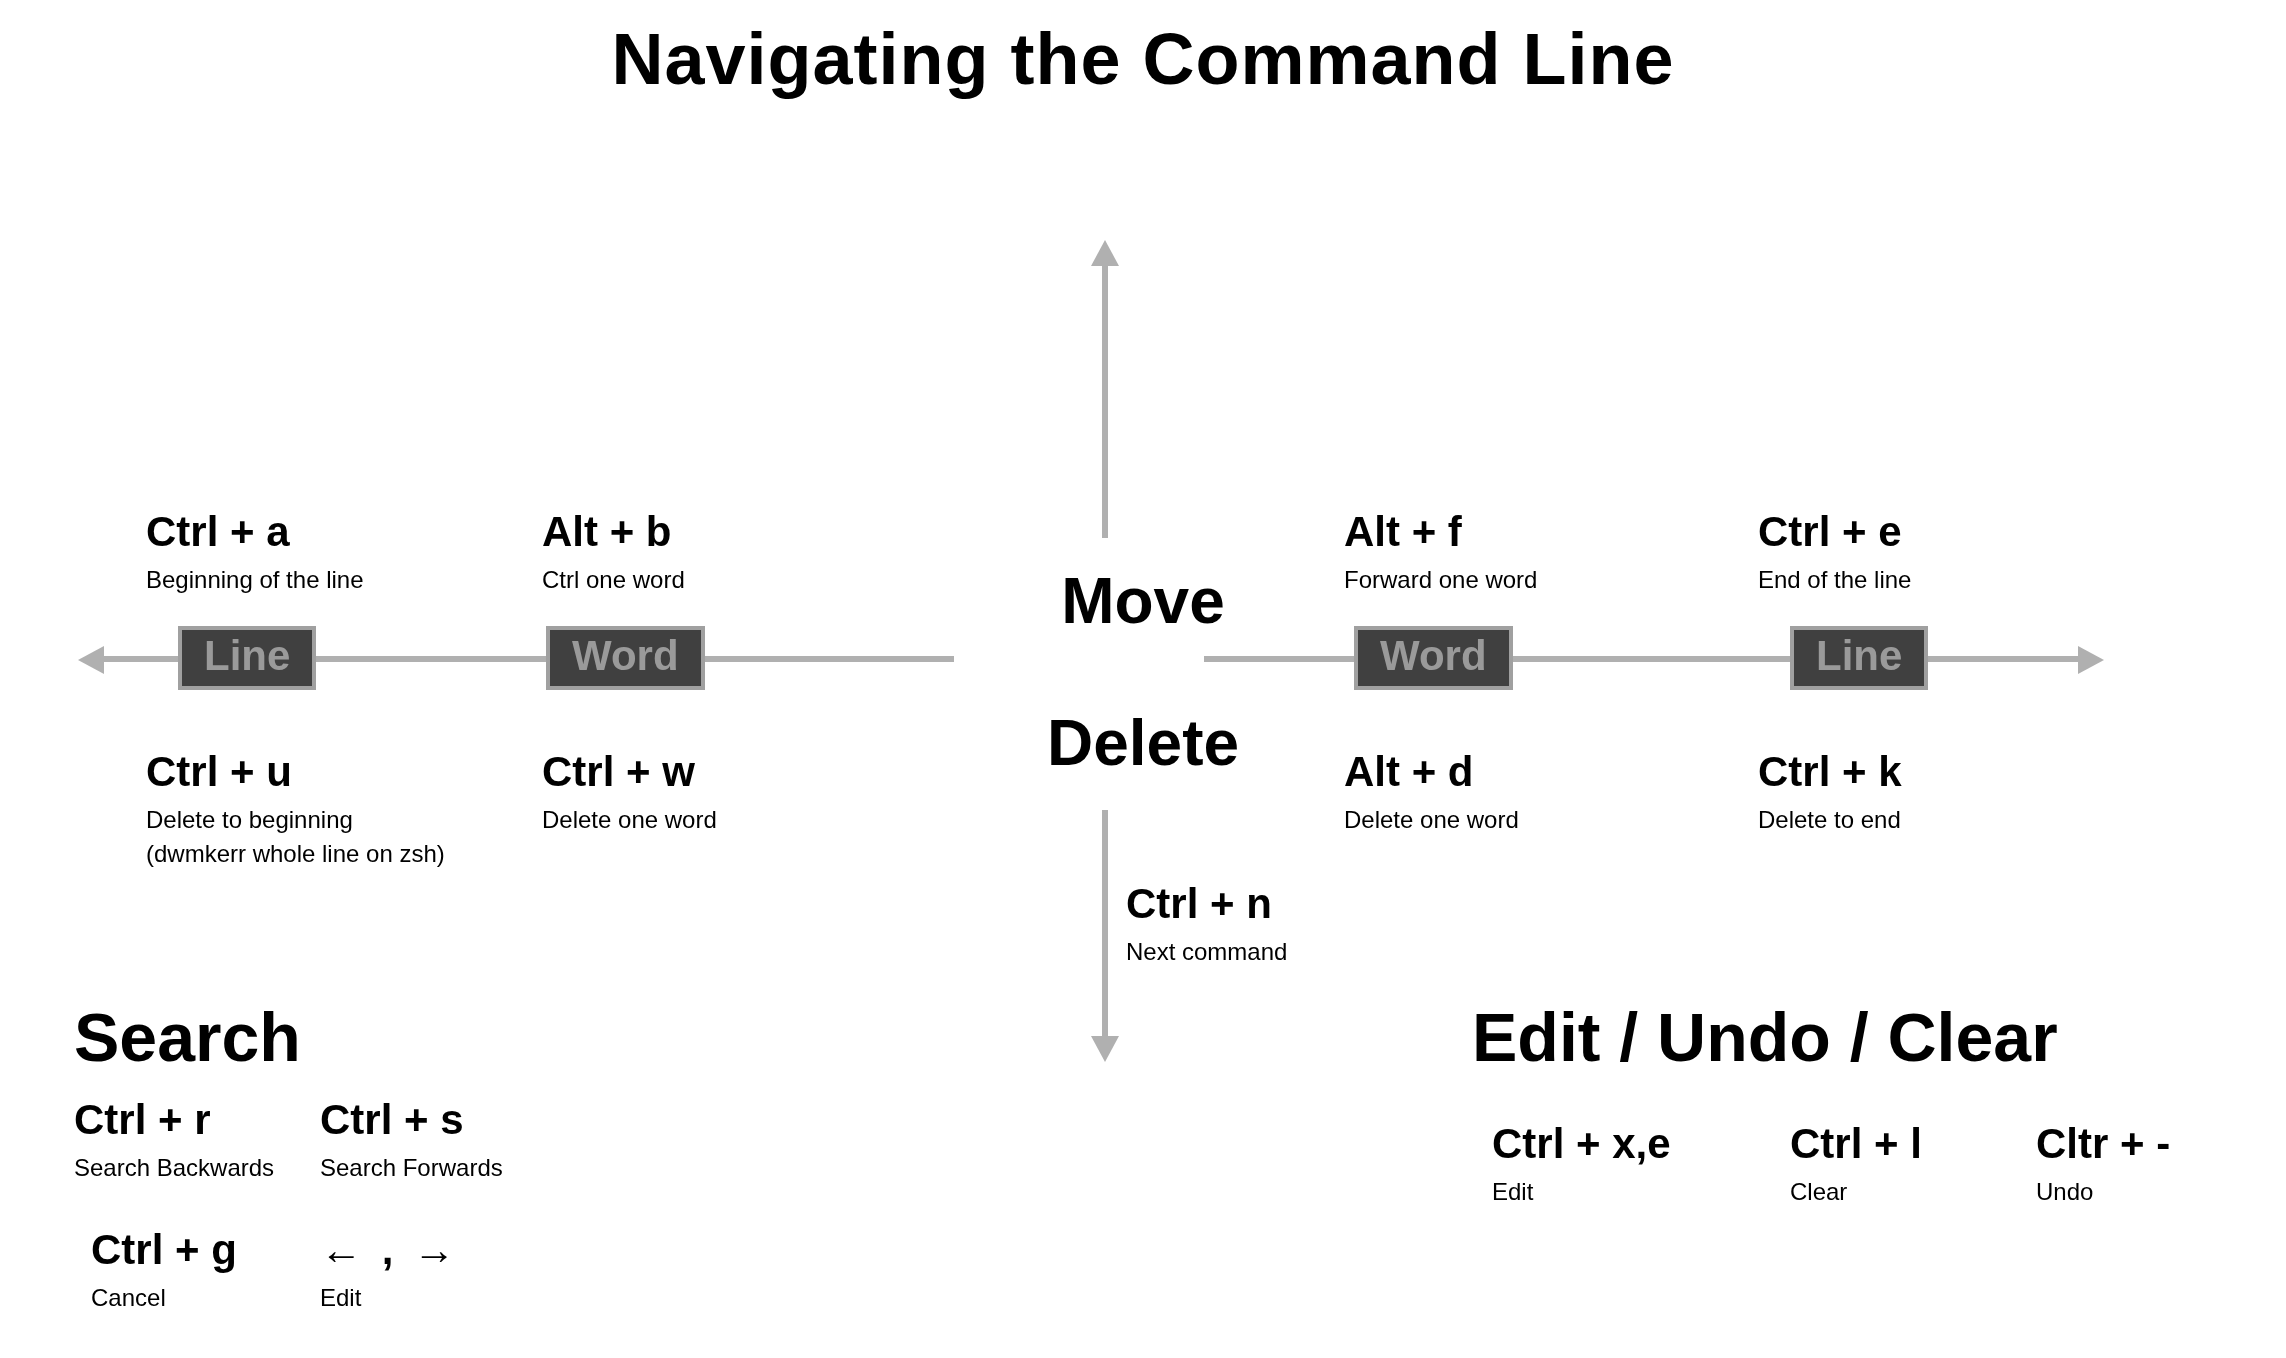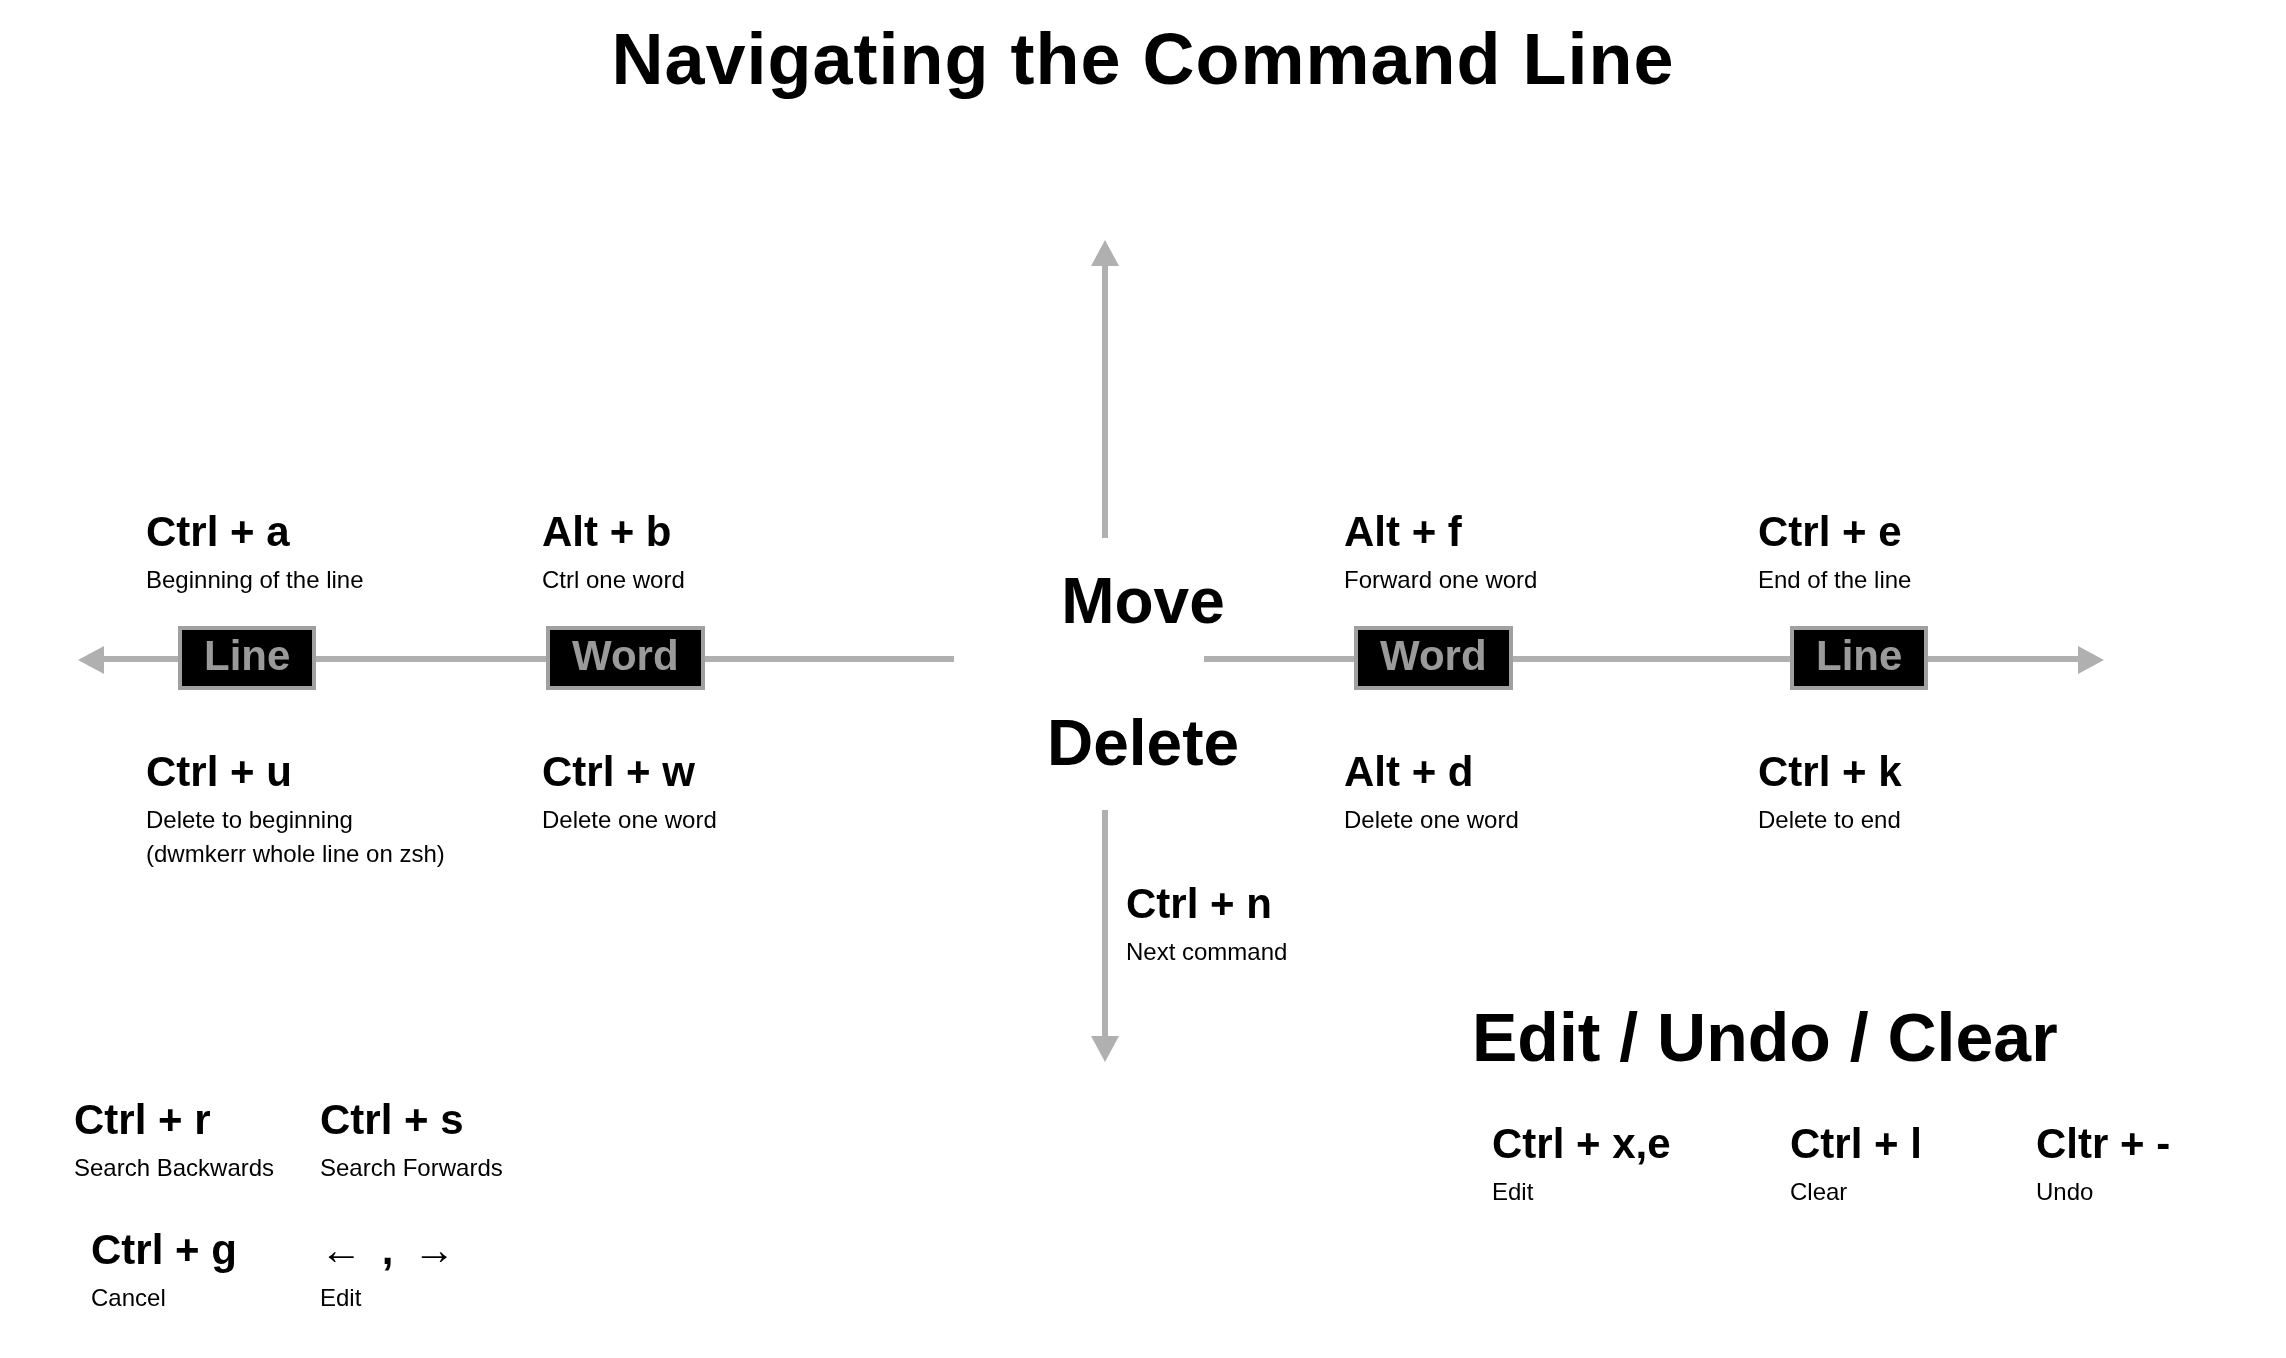--- a/index.html
+++ b/index.html
@@ -12,21 +12,21 @@
   .center-move { position: absolute; top: 564px; left: 0; width: 100%; text-align: center; font-size: 64px; font-weight: 900; }
   .center-delete { position: absolute; top: 706px; left: 0; width: 100%; text-align: center; font-size: 64px; font-weight: 900; }
 
   
   .sc { position: absolute; }
   .sc .k { font-size: 42px; font-weight: 900; }
   .sc .d { font-size: 24px; margin-top: 10px; }
   .sc .d2 { font-size: 24px; margin-top: 6px; }
 
   
-  .scope { position: absolute; border: 4px solid #a0a0a0; color: #9a9a9a; font-size: 42px; font-weight: 900; padding: 2px 22px 6px 22px; background: #000000; }
+  .scope { position: absolute; border: 4px solid #a0a0a0; color: #9a9a9a; font-size: 42px; font-weight: 900; padding: 2px 22px 6px 22px; background: #404040; }
 
   
   .h-axis { position: absolute; top: 656px; height: 6px; background: #b0b0b0; }
   .h-axis.left  { left: 96px;  width: 858px; }
   .h-axis.right { left: 1204px; width: 878px; }
   .arrowhead { position: absolute; width: 0; height: 0; }
   .arrowhead.left  { top: 646px; left: 78px;  border-top: 14px solid transparent; border-bottom: 14px solid transparent; border-right: 26px solid #b0b0b0; }
   .arrowhead.right { top: 646px; left: 2078px; border-top: 14px solid transparent; border-bottom: 14px solid transparent; border-left: 26px solid #b0b0b0; }
 
   
@@ -100,20 +100,21 @@
   </div>
   <div class="sc" style="left:1344px; top:748px;">
     <div class="k">Alt + d</div>
     <div class="d">Delete one word</div>
   </div>
   <div class="sc" style="left:1758px; top:748px;">
     <div class="k">Ctrl + k</div>
     <div class="d">Delete to end</div>
   </div>
 
+  <div class="section-h" style="left:74px; top:998px;">Search</div>
   <div class="sc" style="left:74px; top:1096px;">
     <div class="k">Ctrl + r</div>
     <div class="d">Search Backwards</div>
   </div>
   <div class="sc" style="left:320px; top:1096px;">
     <div class="k">Ctrl + s</div>
     <div class="d">Search Forwards</div>
   </div>
   <div class="sc" style="left:74px; top:1226px;margin-left:17px;">
     <div class="k">Ctrl + g</div>

